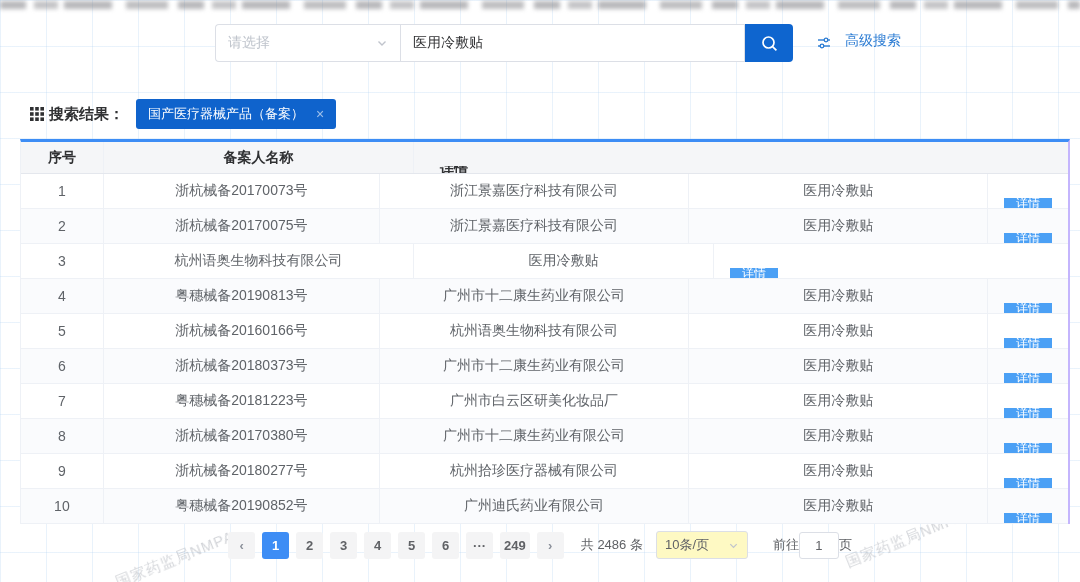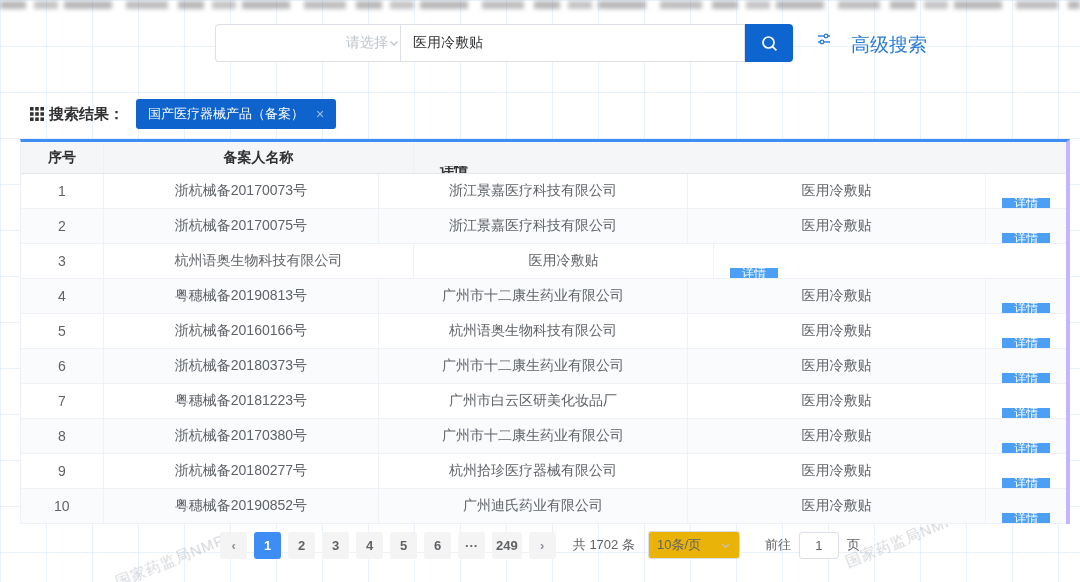--- a/index.html
+++ b/index.html
@@ -36,54 +36,54 @@
     transform: rotate(-22deg); filter: blur(.5px); letter-spacing:1px;
   }
   .wm1 { left:112px; top:550px; }
   .wm2 { left:842px; top:530px; }
 
   
   .search-bar { position:absolute; left:215px; top:24px; height:38px; display:flex; z-index:2; }
   .search-select {
     width:185px; height:38px; background:#fff;
     border:1px solid #dcdfe6; border-right:none; border-radius:4px 0 0 4px;
-    display:flex; align-items:center; justify-content:flex-end;
-    padding:0 0; font-size:14px; color:#bfc4cc; cursor:pointer;
+    display:flex; align-items:center; justify-content:space-between;
+    padding:0 12px; font-size:14px; color:#bfc4cc; cursor:pointer;
   }
   .search-input {
     width:345px; height:38px; border:1px solid #dcdfe6; border-radius:0;
     padding:0 12px; font-size:14px; color:#303133; outline:none;
     font-family:"Liberation Sans", sans-serif;
   }
   .search-btn {
     width:48px; height:38px; background:#0e65cf; border:none;
     border-radius:0 4px 4px 0; display:flex; align-items:center;
     justify-content:center; cursor:pointer;
   }
   .advanced {
     position:absolute; left:817px; top:32px; z-index:2;
-    display:flex; align-items:flex-start; gap:20px;
-    color:#2a7bd3; font-size:19px; cursor:pointer;
+    display:flex; align-items:flex-end; gap:14px;
+    color:#2a7bd3; font-size:14px; cursor:pointer;
   }
 
   
   .results { position:absolute; left:30px; top:92px; height:44px; display:flex; align-items:center; z-index:2; }
   .results-label { font-size:15px; font-weight:bold; color:#303133; margin-left:5px; }
   .tag {
     margin-left:12px; height:30px; background:#0f63cc; color:#fff;
     font-size:13px; display:flex; align-items:center; gap:12px;
     padding:1px 12px; border-radius:3px; cursor:default;
   }
   .tag-close { color:rgba(255,255,255,.6); font-size:14px; line-height:1; cursor:pointer; }
 
   
   .table {
     position:absolute; left:20px; top:139px; width:1050px; z-index:2;
     background:#fff; border-top:3px solid #3d8df5;
-    border-left:1px solid #eef1f6; border-right:4px solid #c4b5fd;
+    border-left:1px solid #eef1f6; border-right:2px solid #c4b5fd;
   }
   .tr { display:flex; width:100%; }
   .thead .tr { height:32px; background:#f5f6f8; border-bottom:1px solid #e4e7ed; }
   .cell {
     display:flex; align-items:center; justify-content:center;
     border-right:1px solid #eef1f6; overflow:hidden; white-space:nowrap;
   }
   .cell:last-child { border-right:none; }
   .c-no  { width:83px; }
   .c-rec { width:277px; }
@@ -108,26 +108,26 @@
   .page-btn {
     min-width:27px; height:27px; padding:0 4px; background:#f4f4f5;
     border:none; border-radius:3px; display:flex; align-items:center;
     justify-content:center; font-size:13px; font-weight:bold; color:#606266;
     cursor:pointer; font-family:"Liberation Sans", sans-serif;
   }
   .page-btn.active { background:#3d8df5; color:#fff; }
   .page-nav { font-weight:bold; color:#8a8f99; }
   .pager-total { margin:0 6px 0 10px; color:#606266; }
   .size-select {
-    width:92px; height:28px; background:#eab308; border:1px solid #dcdfe6;
+    width:92px; height:28px; background:#fef9c3; border:1px solid #dcdfe6;
     border-radius:3px; display:flex; align-items:center;
     justify-content:space-between; padding:0 8px; color:#606266;
     font-size:13px; cursor:pointer;
   }
-  .goto { display:flex; align-items:center; gap:8px; margin-left:18px; }
+  .goto { display:flex; align-items:center; margin-left:18px; }
   .goto-input {
     width:40px; height:27px; border:1px solid #dcdfe6; border-radius:3px;
     text-align:center; font-size:13px; color:#606266; outline:none;
     font-family:"Liberation Sans", sans-serif;
   }
   svg { display:block; }
 </style>
 </head>
 <body>
 
@@ -297,21 +297,21 @@
       <button class="page-btn active">1</button>
       <button class="page-btn">2</button>
       <button class="page-btn">3</button>
       <button class="page-btn">4</button>
       <button class="page-btn">5</button>
       <button class="page-btn">6</button>
     </span>
   <button class="page-btn">···</button>
   <button class="page-btn">249</button>
   <button class="page-btn page-nav">›</button>
-  <span class="pager-total">共 1702 条</span>
+  <span class="pager-total">共 2486 条</span>
   <span class="size-select">
     <span>10条/页</span>
     <span>
       <svg width="11" height="11" viewBox="0 0 12 12">
           <path d="M2.5 4.5 L6 8 L9.5 4.5" fill="none" stroke="#c0c4cc" stroke-width="1.4"></path>
         </svg>
     </span>
   </span>
   <span class="goto">
     <span>前往</span>

